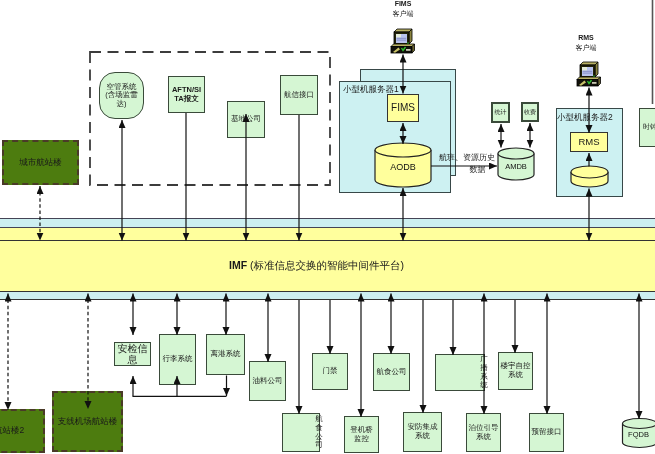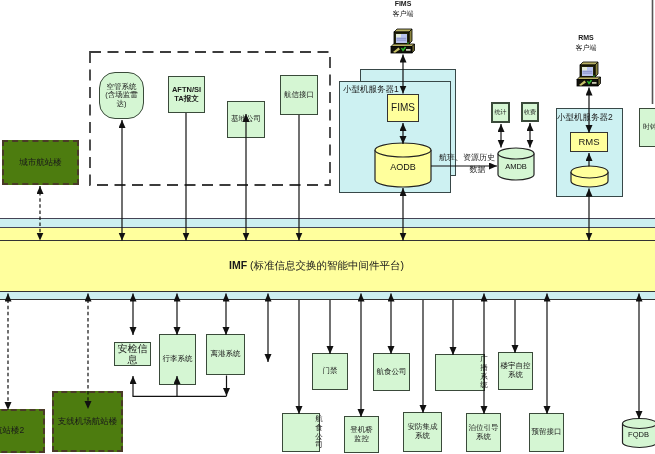--- a/index.html
+++ b/index.html
@@ -55,20 +55,21 @@
 <div class="box tan" style="left:52px;top:391px;width:71px;height:61px;font-size:8.5px;">支线机场航站楼</div>
 
 <div class="box green" style="left:114px;top:334px;width:37px;height:24px;font-size:10px;margin-top:8px;">安检信息</div>
 <div class="box green" style="left:159px;top:334px;width:37px;height:51px;font-size:7.5px;">行李系统</div>
 <div class="box green" style="left:206px;top:334px;width:39px;height:41px;font-size:7.5px;">离港系统</div>
 <div class="box green" style="left:312px;top:353px;width:36px;height:37px;font-size:7.5px;">门禁</div>
 <div class="box green" style="left:373px;top:353px;width:37px;height:38px;font-size:7.5px;">航食公司</div>
 <div class="box green" style="left:435px;top:354px;width:36px;height:37px;font-size:7.5px;padding-left:48px;">广播系统</div>
 <div class="box green" style="left:498px;top:352px;width:35px;height:38px;font-size:7.5px;">楼宇自控<br>系统</div>
 
+<div class="box green" style="left:249px;top:361px;width:37px;height:40px;font-size:7.5px;">油料公司</div>
 <div class="box green" style="left:282px;top:413px;width:37px;height:39px;font-size:7.5px;padding-left:36px;">航食公司</div>
 <div class="box green" style="left:344px;top:416px;width:35px;height:37px;font-size:7.5px;">登机桥<br>监控</div>
 <div class="box green" style="left:403px;top:412px;width:39px;height:40px;font-size:7.5px;">安防集成<br>系统</div>
 <div class="box green" style="left:466px;top:413px;width:35px;height:39px;font-size:7.5px;">泊位引导<br>系统</div>
 <div class="box green" style="left:529px;top:413px;width:35px;height:39px;font-size:7.5px;">预留接口</div>
 
 <svg width="655" height="454" viewBox="0 0 655 454">
 <defs>
 <marker id="ah" markerUnits="userSpaceOnUse" markerWidth="9" markerHeight="8" refX="8" refY="3.5" orient="auto-start-reverse">
   <path d="M0,0 L8,3.5 L0,7 z" fill="#111"></path>

